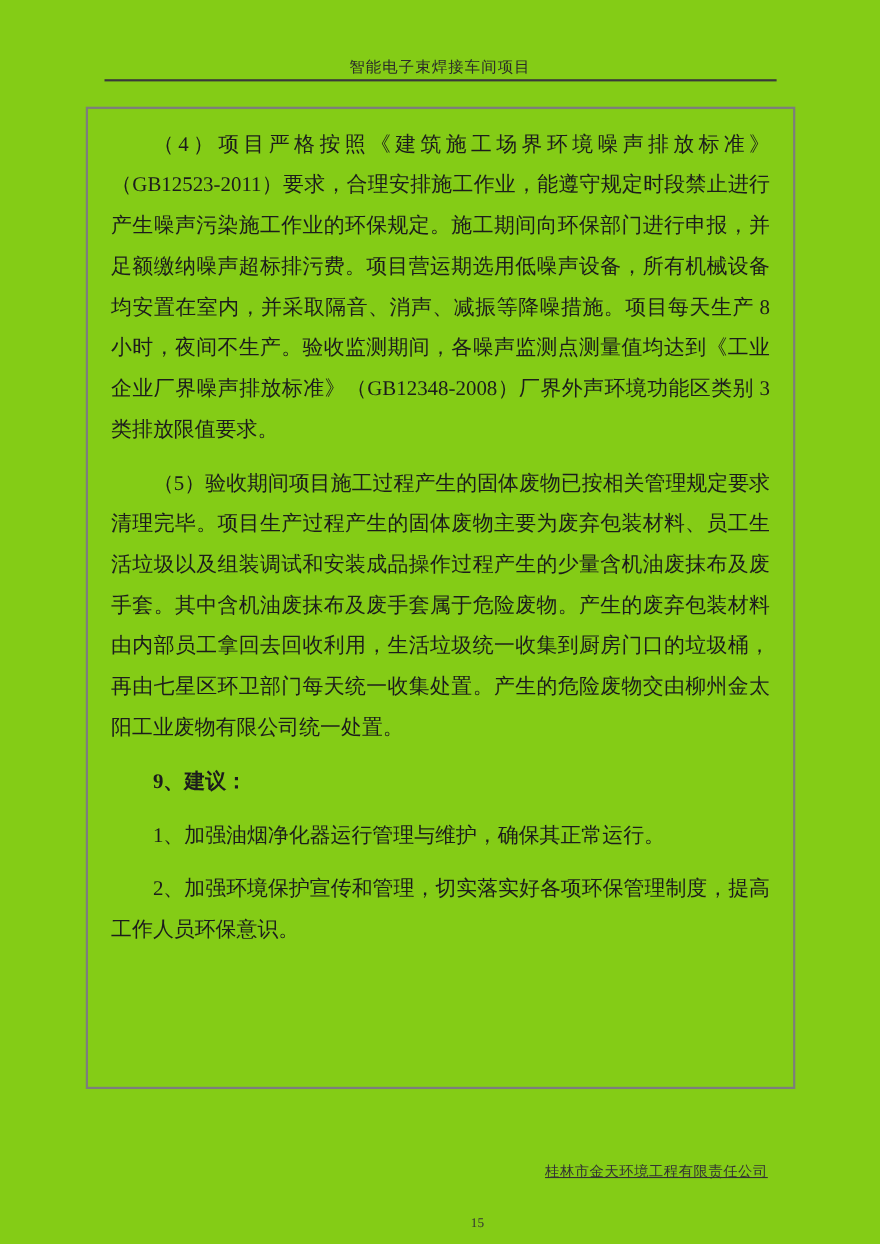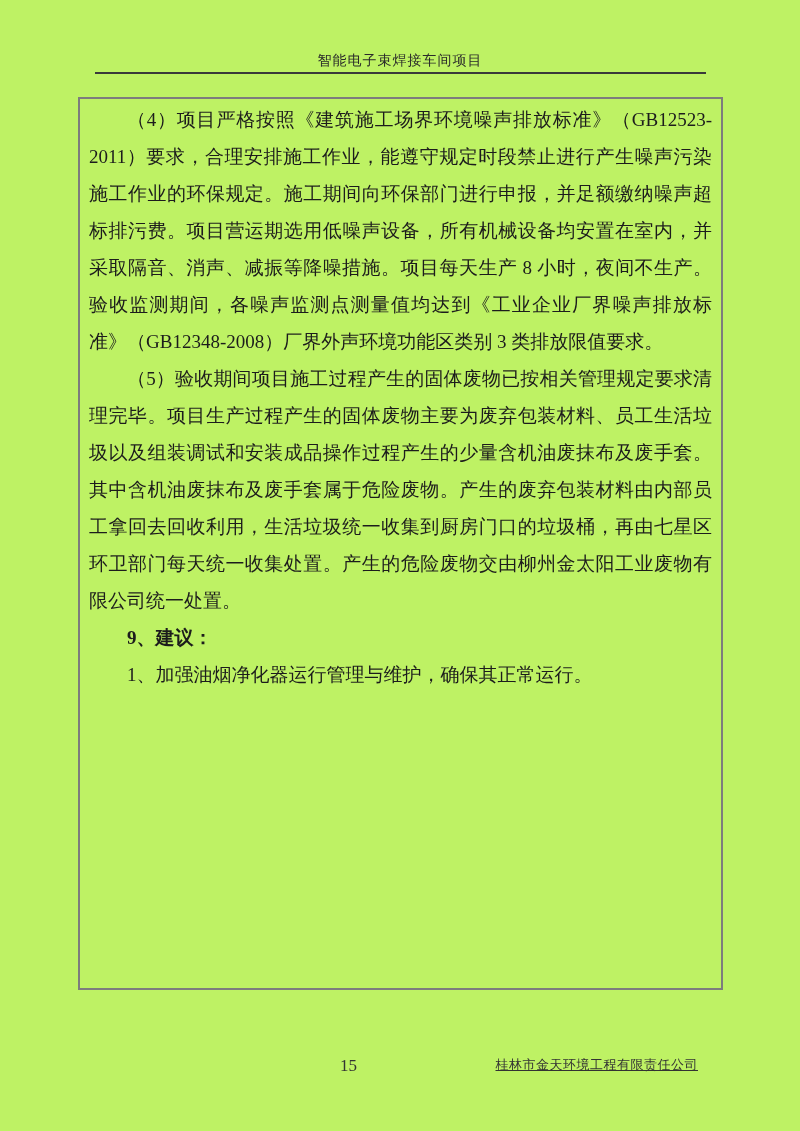--- a/index.html
+++ b/index.html
@@ -4,21 +4,21 @@
 <style>
   html, body {
     margin: 0;
     padding: 0;
     background: #ffffff;
   }
   .page {
     position: relative;
     width: 800px;
     height: 1131px;
-    background: #bef264;
+    background: #84cc16;
     font-family: "Liberation Serif", "DejaVu Serif", serif;
     color: #1c1c1c;
     overflow: hidden;
   }
   .header-title {
     position: absolute;
     top: 52px;
     left: 0;
     width: 100%;
     text-align: center;
@@ -38,37 +38,37 @@
     position: absolute;
     top: 97px;
     left: 78px;
     width: 645px;
     height: 893px;
     box-sizing: border-box;
     border: 2px solid #7d7d7d;
     padding: 2px 9px 0 9px;
   }
   .content-box p {
-    margin: 0;
+    margin: 12px;
     font-size: 19px;
     line-height: 37px;
     text-align: justify;
     text-indent: 2em;
     color: #1c1c1c;
   }
   .content-box p.bold {
     font-weight: bold;
   }
   .footer-page-number {
     position: absolute;
-    top: 1056px;
+    top: 1104px;
     left: 340px;
     width: 100px;
-    text-align: left;
-    font-size: 17px;
+    text-align: right;
+    font-size: 12px;
     color: #333333;
   }
   .footer-company {
     position: absolute;
     top: 1056px;
     right: 102px;
     font-size: 13px;
     letter-spacing: 0.5px;
     color: #333333;
     text-decoration: underline;
@@ -81,19 +81,20 @@
 
   <div class="header-title">智能电子束焊接车间项目</div>
 
   <div class="header-rule"></div>
 
   <div class="content-box">
     <p>（4）项目严格按照《建筑施工场界环境噪声排放标准》（GB12523-2011）要求，合理安排施工作业，能遵守规定时段禁止进行产生噪声污染施工作业的环保规定。施工期间向环保部门进行申报，并足额缴纳噪声超标排污费。项目营运期选用低噪声设备，所有机械设备均安置在室内，并采取隔音、消声、减振等降噪措施。项目每天生产 8 小时，夜间不生产。验收监测期间，各噪声监测点测量值均达到《工业企业厂界噪声排放标准》（GB12348-2008）厂界外声环境功能区类别 3 类排放限值要求。</p>
     <p>（5）验收期间项目施工过程产生的固体废物已按相关管理规定要求清理完毕。项目生产过程产生的固体废物主要为废弃包装材料、员工生活垃圾以及组装调试和安装成品操作过程产生的少量含机油废抹布及废手套。其中含机油废抹布及废手套属于危险废物。产生的废弃包装材料由内部员工拿回去回收利用，生活垃圾统一收集到厨房门口的垃圾桶，再由七星区环卫部门每天统一收集处置。产生的危险废物交由柳州金太阳工业废物有限公司统一处置。</p>
     <p class="bold">9、建议：</p>
     <p>1、加强油烟净化器运行管理与维护，确保其正常运行。</p>
+    <p>2、加强环境保护宣传和管理，切实落实好各项环保管理制度，提高工作人员环保意识。</p>
   </div>
 
   <div class="footer-page-number">15</div>
 
   <div class="footer-company">桂林市金天环境工程有限责任公司</div>
 
 </div>
 
 </body></html>

